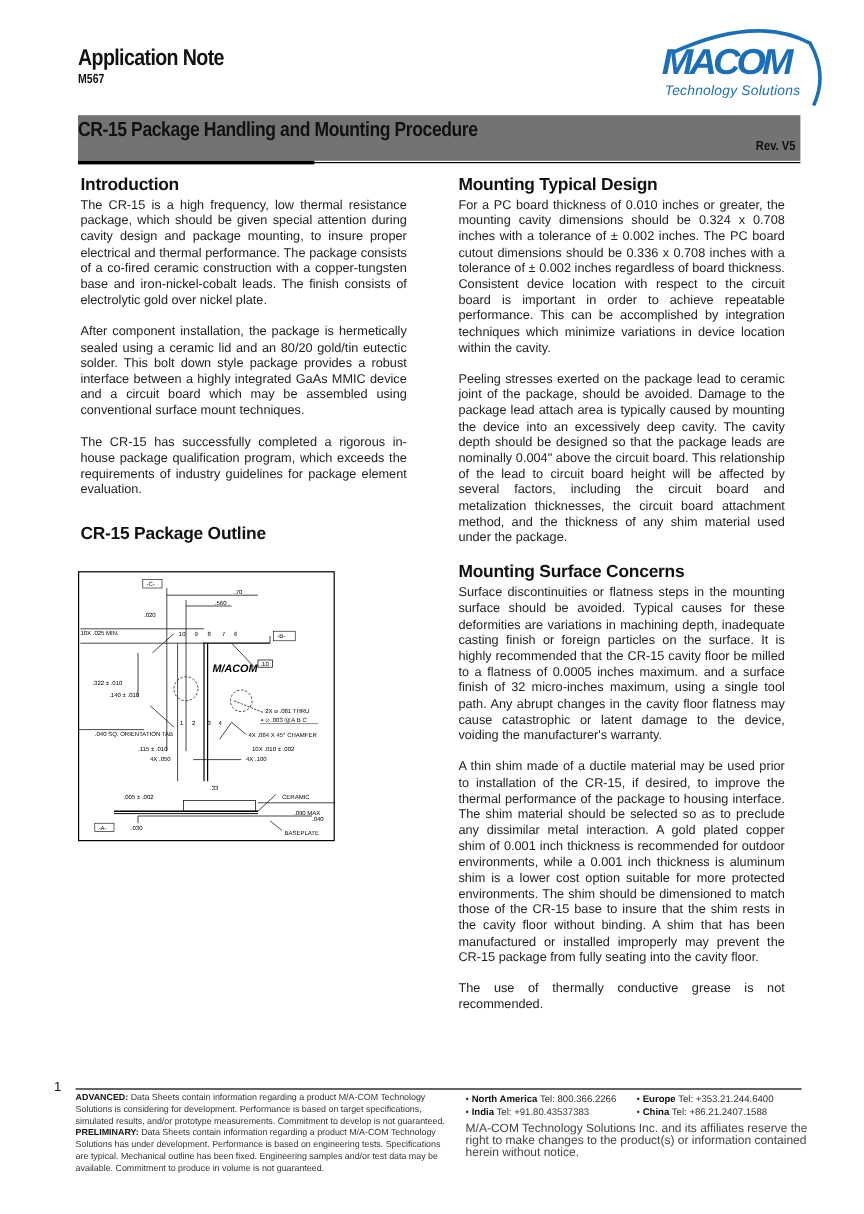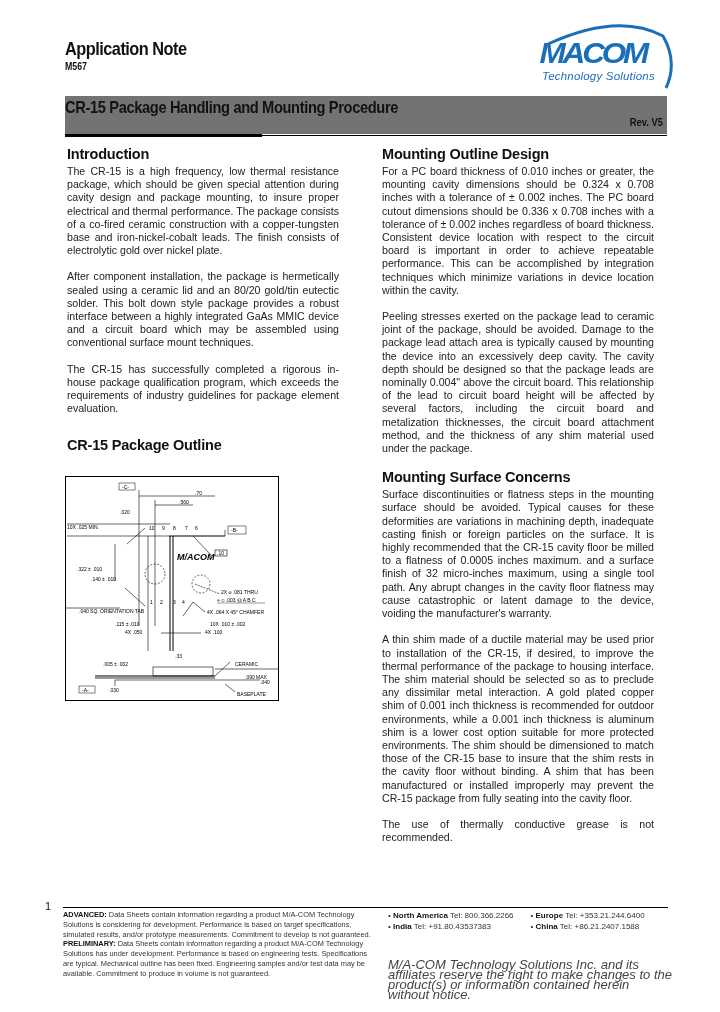--- a/index.html
+++ b/index.html
@@ -2,21 +2,21 @@
 <html><head>
 <meta charset="utf-8">
 <style>
   * { box-sizing: border-box; margin: 0; padding: 0; }
   html, body { width: 720px; height: 1012px; background: #ffffff; overflow: hidden; }
   body { position: relative; font-family: "Liberation Sans", sans-serif; color: #111; }
 
   .hdr-title { position: absolute; left: 65px; top: 38px; font-size: 19px; font-weight: bold; letter-spacing: -0.6px; transform: scaleX(0.86); transform-origin: left; }
   .hdr-code { position: absolute; left: 65px; top: 60px; font-size: 11px; font-weight: bold; transform: scaleX(0.8); transform-origin: left; }
 
-  .logo { position: absolute; left: 528px; top: 22px; width: 145px; height: 68px; }
+  .logo { position: absolute; left: 540px; top: 22px; width: 145px; height: 68px; }
   .logo-word { position: absolute; left: 14px; top: 14px; font-size: 30px; font-weight: bold; font-style: italic; color: #1a6fb8; letter-spacing: -3px; transform: scaleX(1.05); }
   .logo-tag { position: absolute; left: 14px; top: 48px; font-size: 11.5px; font-style: italic; color: #1a6fb8; white-space: nowrap; letter-spacing: 0.2px; }
   .logo-arc { position: absolute; left: 0; top: 0; }
 
   .title-band { position: absolute; left: 65px; top: 96px; width: 602px; height: 38px; background: #737373; }
   .title-text { position: absolute; left: 0; top: 2px; font-size: 17px; font-weight: bold; letter-spacing: -0.4px; transform: scaleX(0.86); transform-origin: left; white-space: nowrap; }
   .rev-text { position: absolute; right: 4px; top: 20px; font-size: 11px; font-weight: bold; transform: scaleX(0.85); transform-origin: right; }
   .rule-thin { position: absolute; left: 65px; top: 135px; width: 602px; height: 1px; background: #000; }
   .rule-thick { position: absolute; left: 65px; top: 134px; width: 197px; height: 3px; background: #000; }
 
@@ -31,21 +31,21 @@
 
   .page-num { position: absolute; left: 45px; top: 900px; font-size: 11px; }
   .footer-rule { position: absolute; left: 63px; top: 907px; width: 605px; height: 1px; background: #000; }
   .footer-left { position: absolute; left: 63px; top: 910px; width: 315px; font-size: 7.4px; line-height: 9.8px; color: #333; }
   .footer-left b { color: #111; }
   .footer-right { position: absolute; left: 388px; top: 910px; width: 285px; font-size: 8px; line-height: 11px; color: #333; }
   .contact-row { display: flex; white-space: nowrap; }
   .contact-cell { width: 146px; }
   .contact-cell b { color: #111; text-align: right; }
   .visit { margin-top: 1px; font-size: 7.6px; white-space: nowrap; }
-  .disclaimer { margin-top: 28px; font-size: 13px; font-style: italic; line-height: 10px; color: #444; }
+  .disclaimer { margin-top: 4px; font-size: 10px; line-height: 10px; color: #444; }
 </style>
 </head>
 <body>
 
 <div class="hdr-title">Application Note</div>
 <div class="hdr-code">M567</div>
 
 <div class="logo">
   <svg class="logo-arc" width="145" height="68">
     <path d="M20 22 Q 90 -10 135 14 Q 150 40 138 66" fill="none" stroke="#1a6fb8" stroke-width="3"></path>
@@ -152,21 +152,21 @@
   <text x="195" y="208" fill="#000" stroke="none">.040</text>
   <text x="180" y="203" fill="#000" stroke="none">.090 MAX</text>
   <rect x="14" y="210" width="16" height="7" stroke-width="0.5"></rect>
   <text x="17" y="215.5" fill="#000" stroke="none">-A-</text>
   <text x="44" y="216" fill="#000" stroke="none">.030</text>
   <line x1="160" y1="208" x2="170" y2="216"></line>
   <text x="172" y="220" fill="#000" stroke="none">BASEPLATE</text>
 </svg>
 
 <div class="col col-right">
-  <h2>Mounting Outline Design</h2>
+  <h2>Mounting Typical Design</h2>
   <p class="body">For a PC board thickness of 0.010 inches or greater, the mounting cavity dimensions should be 0.324 x 0.708 inches with a tolerance of ± 0.002 inches.  The PC board cutout dimensions should be 0.336 x 0.708 inches with a tolerance of ± 0.002 inches regardless of board thickness. Consistent device location with respect to the circuit board is important in order to achieve repeatable performance.  This can be accomplished by integration techniques which minimize variations in device location within the cavity.</p>
   <p class="body">Peeling stresses exerted on the package lead to ceramic joint of the package, should be avoided.  Damage to the package lead attach area is typically caused by mounting the device into an excessively deep cavity.  The cavity depth should be designed so that the package leads are nominally 0.004" above the circuit board.   This relationship of the lead to circuit board height will be affected by several factors, including the circuit board and metalization thicknesses, the circuit board attachment method, and the thickness of any shim material used under the package.</p>
   <h2 style="margin-top:14px;">Mounting Surface Concerns</h2>
   <p class="body">Surface discontinuities or flatness steps in the mounting surface should be avoided.  Typical causes for these deformities are variations in machining depth, inadequate casting finish or foreign particles on the surface.  It is highly recommended that the CR-15 cavity floor be milled to a flatness of 0.0005 inches maximum. and a surface finish of 32 micro-inches maximum, using a single tool path.  Any abrupt changes in the cavity floor flatness may cause catastrophic or latent damage to the device, voiding the manufacturer's warranty.</p>
   <p class="body">A thin shim made of a ductile material may be used prior to installation of the CR-15, if desired, to improve the thermal performance of the package to housing interface. The shim material should be selected so as to preclude any dissimilar metal interaction.  A gold plated copper shim of 0.001 inch thickness is recommended for outdoor environments, while a 0.001 inch thickness is aluminum shim is a lower cost option suitable for more protected environments.  The shim should be dimensioned to match those of the CR-15 base to insure that the shim rests in the cavity floor without binding.  A shim that has been manufactured or installed improperly may prevent the CR-15 package from fully seating into the cavity floor.</p>
   <p class="body">The use of thermally conductive grease is not recommended.</p>
 </div>
 
 <div class="page-num">1</div>
 <div class="footer-rule"></div>

